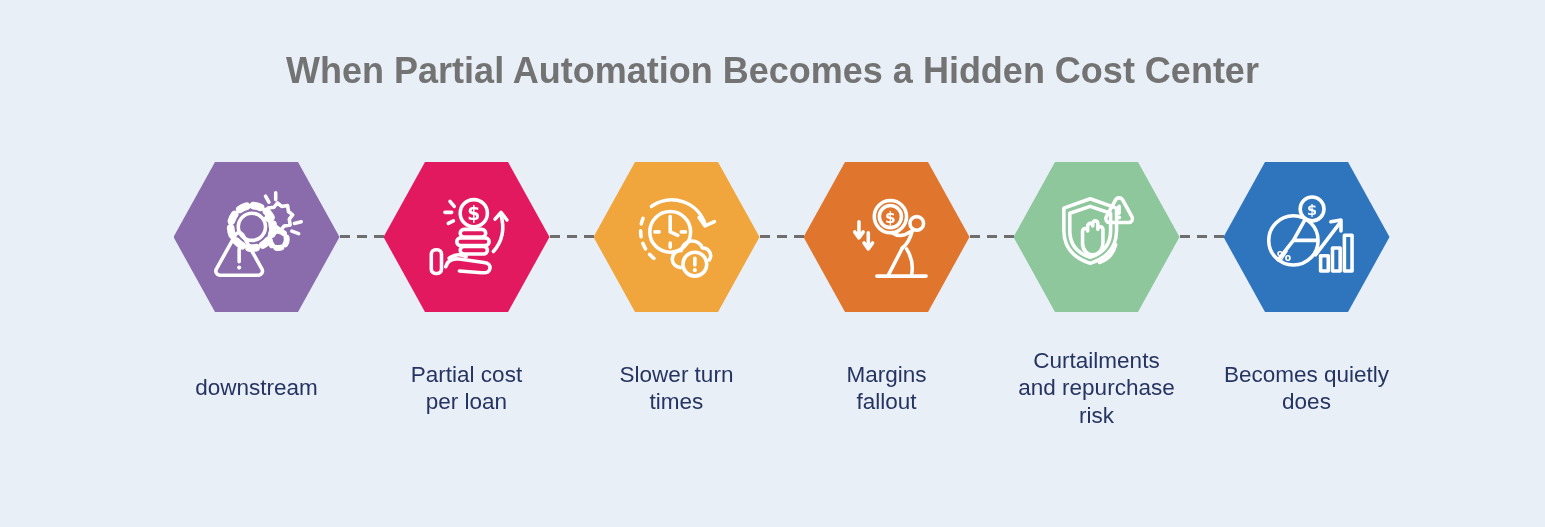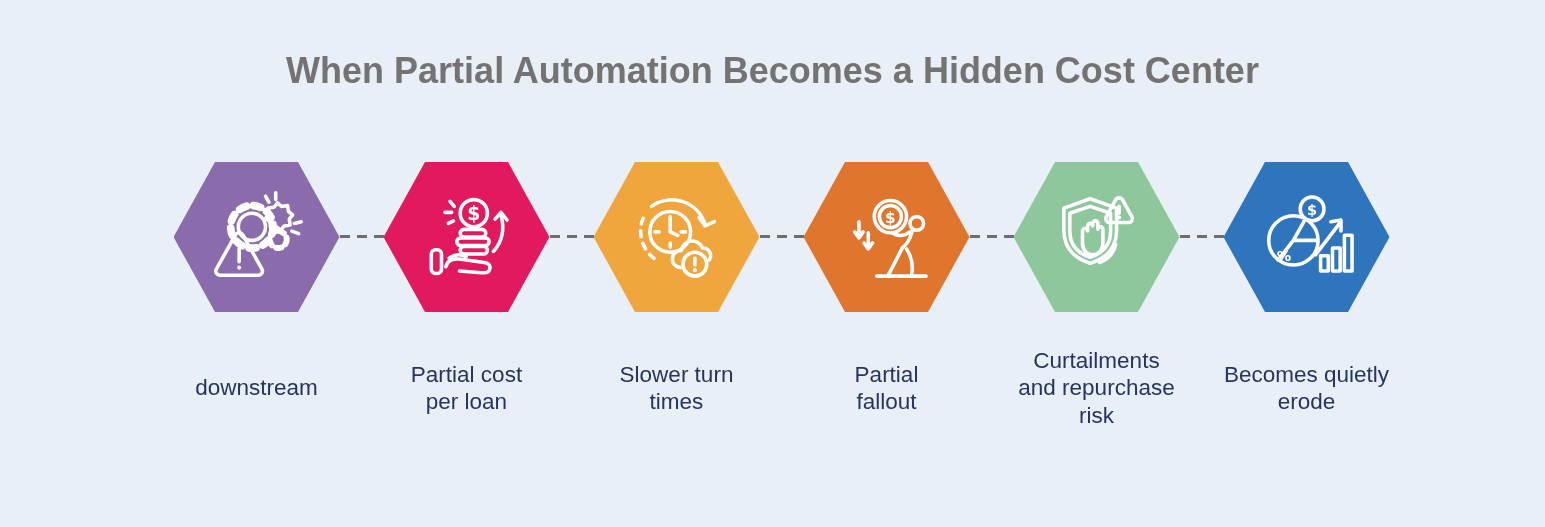--- a/index.html
+++ b/index.html
@@ -157,21 +157,21 @@
           <path class="s" d="M90 52c-3 11-8 18-12 21"></path>
           <path class="s" d="M87 54q-11 8-21 1"></path>
           <path class="s" d="M78 73L62 104"></path>
           <path class="s" d="M83 74q9 14 6 30"></path>
           <path class="s" d="M48 106h58"></path>
         </svg>
       </div>
       <div class="connector" style="color: rgb(110, 110, 110);"></div>
       <div class="label">
         <div>
-          <span class="ln">Partial</span>
+          <span class="ln">Margins</span>
           <span class="ln">fallout</span>
         </div>
       </div>
     </div>
 
     <div class="col">
       <div class="hex" style="background: rgb(142, 199, 156); color: rgb(142, 199, 156);">
         <svg class="icn" viewBox="0 0 120 120">
           <path class="s" d="M52 15l31 11v26q0 29-31 39-31-10-31-39V26z"></path>
           <path class="s" d="M52 24l24 8v21q0 23-24 31-24-8-24-31V32z"></path>
@@ -203,19 +203,19 @@
           <path class="s" d="M70 81L99 43"></path>
           <path class="s" d="M88 42l12-2v13"></path>
           <rect class="s" x="76" y="82" width="9" height="18"></rect>
           <rect class="s" x="90" y="73" width="9" height="27"></rect>
           <rect class="s" x="104" y="58" width="9" height="42"></rect>
         </svg>
       </div>
       <div class="label">
         <div>
           <span class="ln">Becomes quietly</span>
-          <span class="ln">erode</span>
+          <span class="ln">does</span>
         </div>
       </div>
     </div>
 
   </div>
 </div>
 
 </body></html>

